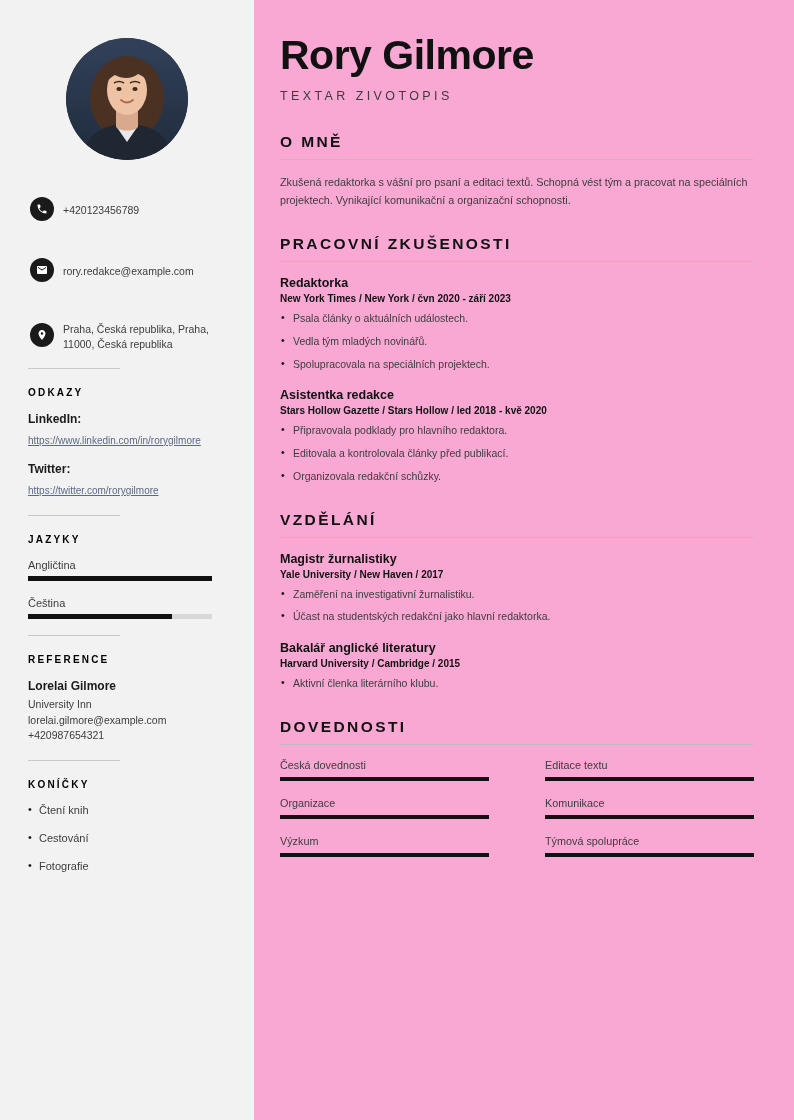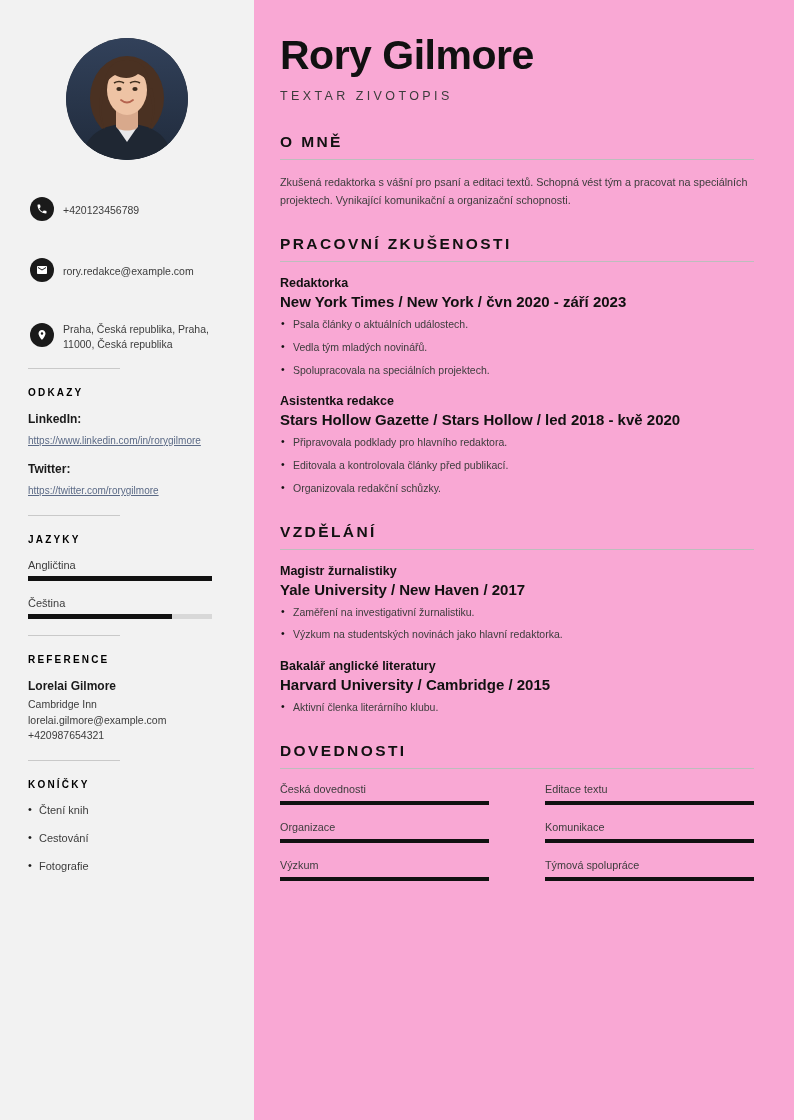--- a/index.html
+++ b/index.html
@@ -187,21 +187,21 @@
   }
 
   .entry { margin-bottom: 16px; }
   .entry-title {
     font-size: 12.5px;
     font-weight: bold;
     color: #111111;
     margin-bottom: 3px;
   }
   .entry-meta {
-    font-size: 15px;
+    font-size: 10px;
     font-weight: bold;
     color: #111111;
     margin-bottom: 7px;
   }
   .bullet {
     font-size: 10.5px;
     color: #3c3c3c;
     line-height: 1.5;
     padding-left: 13px;
     position: relative;
@@ -333,21 +333,21 @@
       <div class="bar-bg">
         <div class="bar-fg" id="lang1" style="width: 78%;"></div>
       </div>
     </div>
 
     <div class="divider"></div>
 
     <h2 class="side-h">Reference</h2>
     <div>
       <div class="ref-name">Lorelai Gilmore</div>
-      <div class="ref-line">Cambridge Inn</div>
+      <div class="ref-line">University Inn</div>
       <div class="ref-line">lorelai.gilmore@example.com</div>
       <div class="ref-line">+420987654321</div>
     </div>
 
     <div class="divider"></div>
 
     <h2 class="side-h">Koníčky</h2>
     <div class="hobby">Čtení knih</div>
     <div class="hobby">Cestování</div>
     <div class="hobby">Fotografie</div>
@@ -386,21 +386,21 @@
     </section>
 
     <section class="section">
       <h2 class="sec-h">Vzdělání</h2>
       <div class="sec-rule"></div>
 
       <div class="entry">
         <div class="entry-title">Magistr žurnalistiky</div>
         <div class="entry-meta">Yale University / New Haven / 2017</div>
         <div class="bullet">Zaměření na investigativní žurnalistiku.</div>
-        <div class="bullet">Výzkum na studentských novinách jako hlavní redaktorka.</div>
+        <div class="bullet">Účast na studentských redakční jako hlavní redaktorka.</div>
       </div>
 
       <div class="entry">
         <div class="entry-title">Bakalář anglické literatury</div>
         <div class="entry-meta">Harvard University / Cambridge / 2015</div>
         <div class="bullet">Aktivní členka literárního klubu.</div>
       </div>
     </section>
 
     <section class="section">

